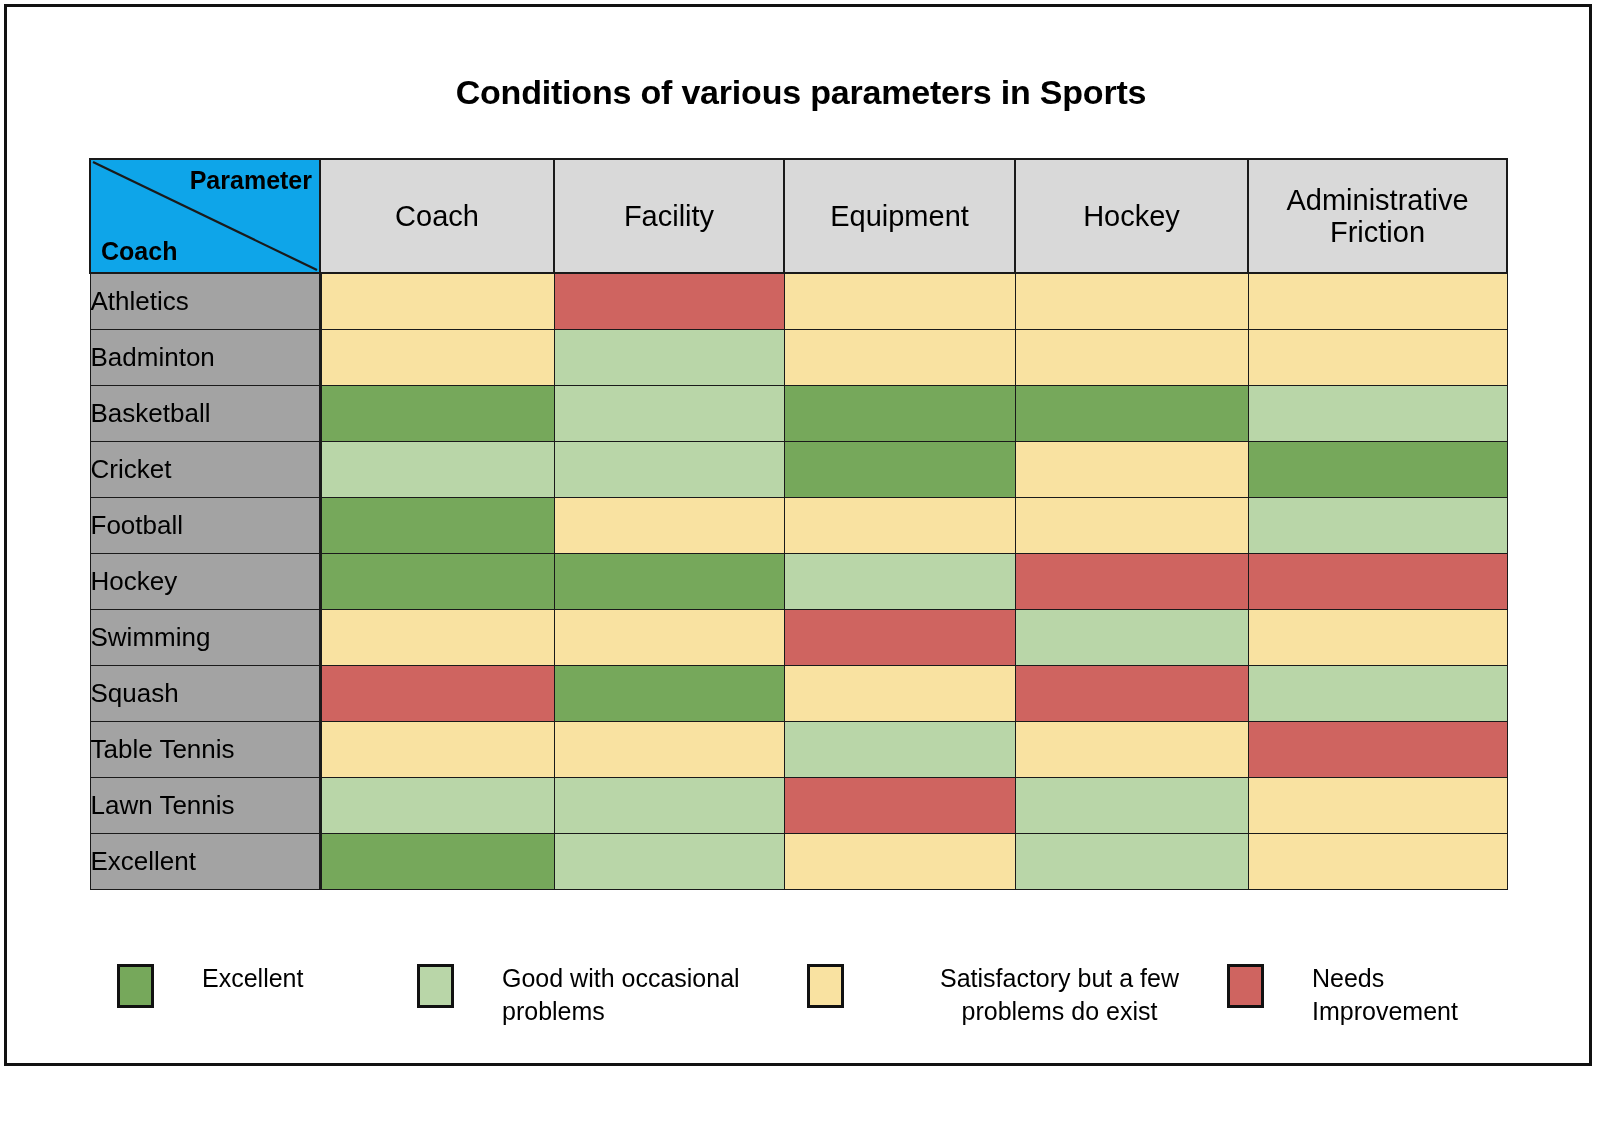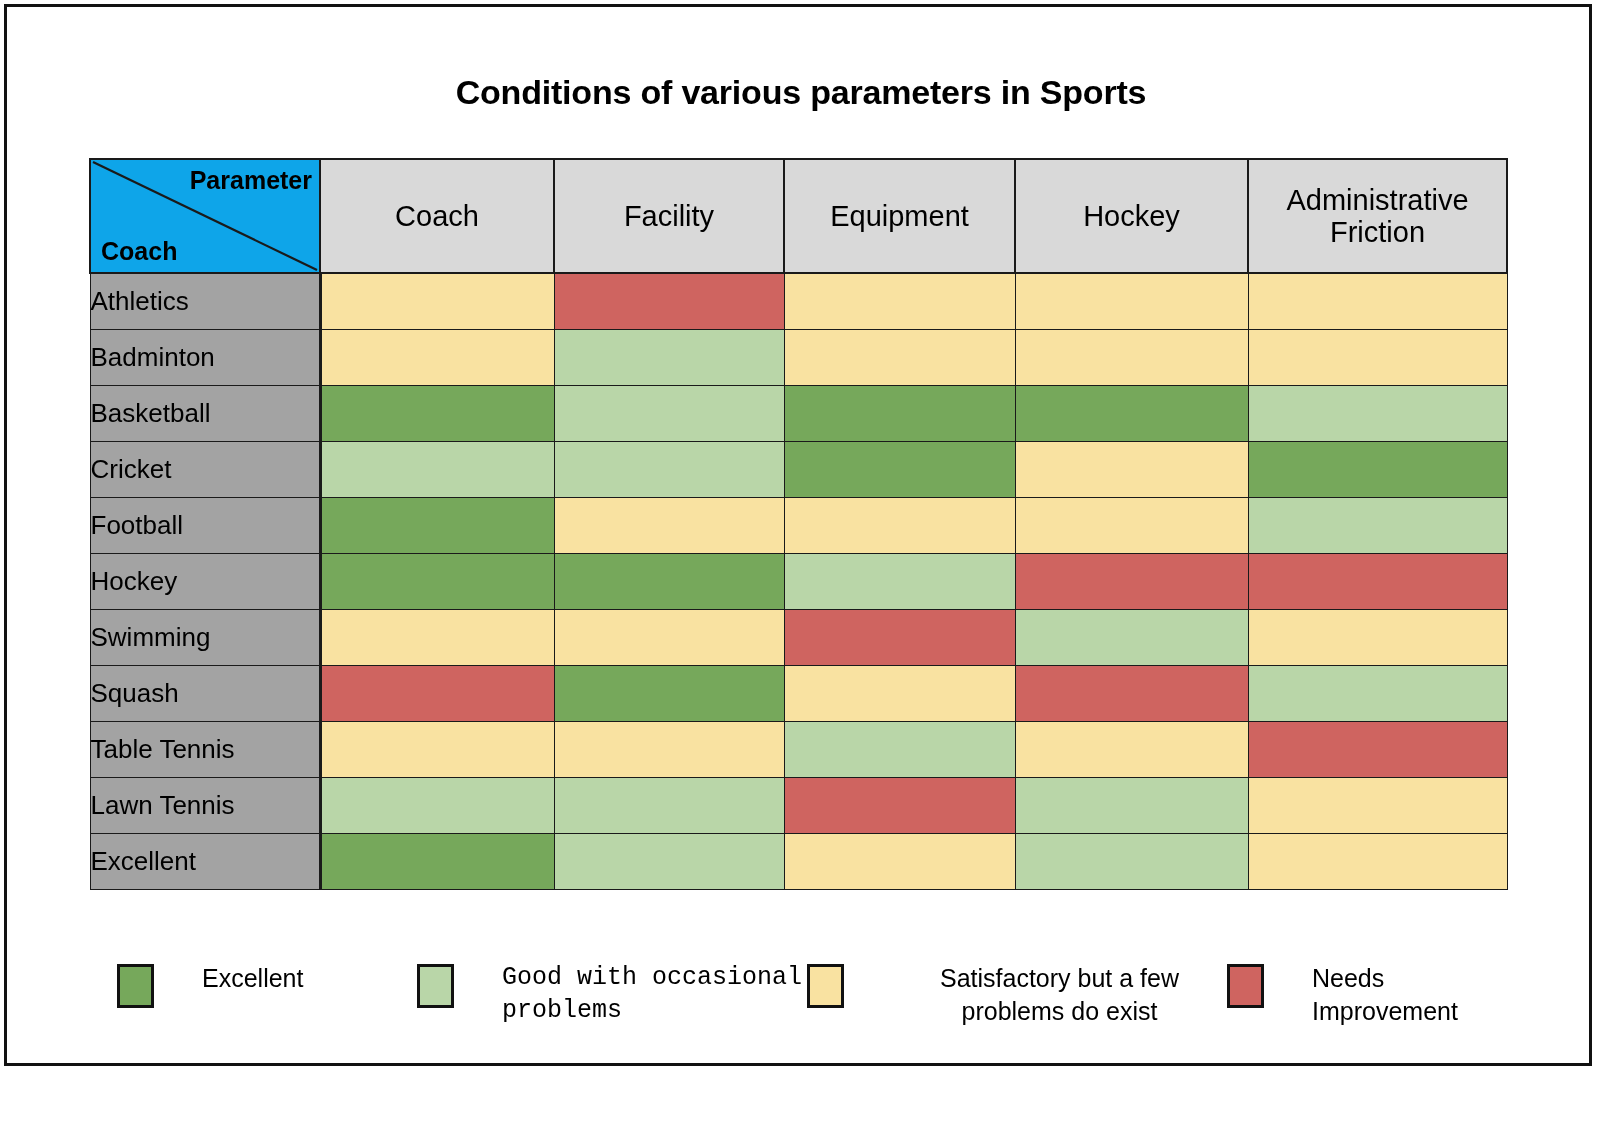--- a/index.html
+++ b/index.html
@@ -125,21 +125,21 @@
     display: flex;
     align-items: flex-start;
   }
   .legend-item {
     display: flex;
     align-items: flex-start;
     margin-right: 0;
     gap: 27px;
   }
   .legend-item.li-0 { width: 300px; }
-  .legend-item.li-1 { width: 390px; font-family: Liberation Mono, monospace; }
+  .legend-item.li-1 { width: 390px; }
   .legend-item.li-2 { width: 420px; text-align: center; }
   .legend-item.li-3 { width: 290px; }
   .legend-swatch {
     width: 37px;
     height: 44px;
     border: 3px solid #111;
     box-sizing: border-box;
     flex: 0 0 auto;
     margin-top: 2px;
   }

